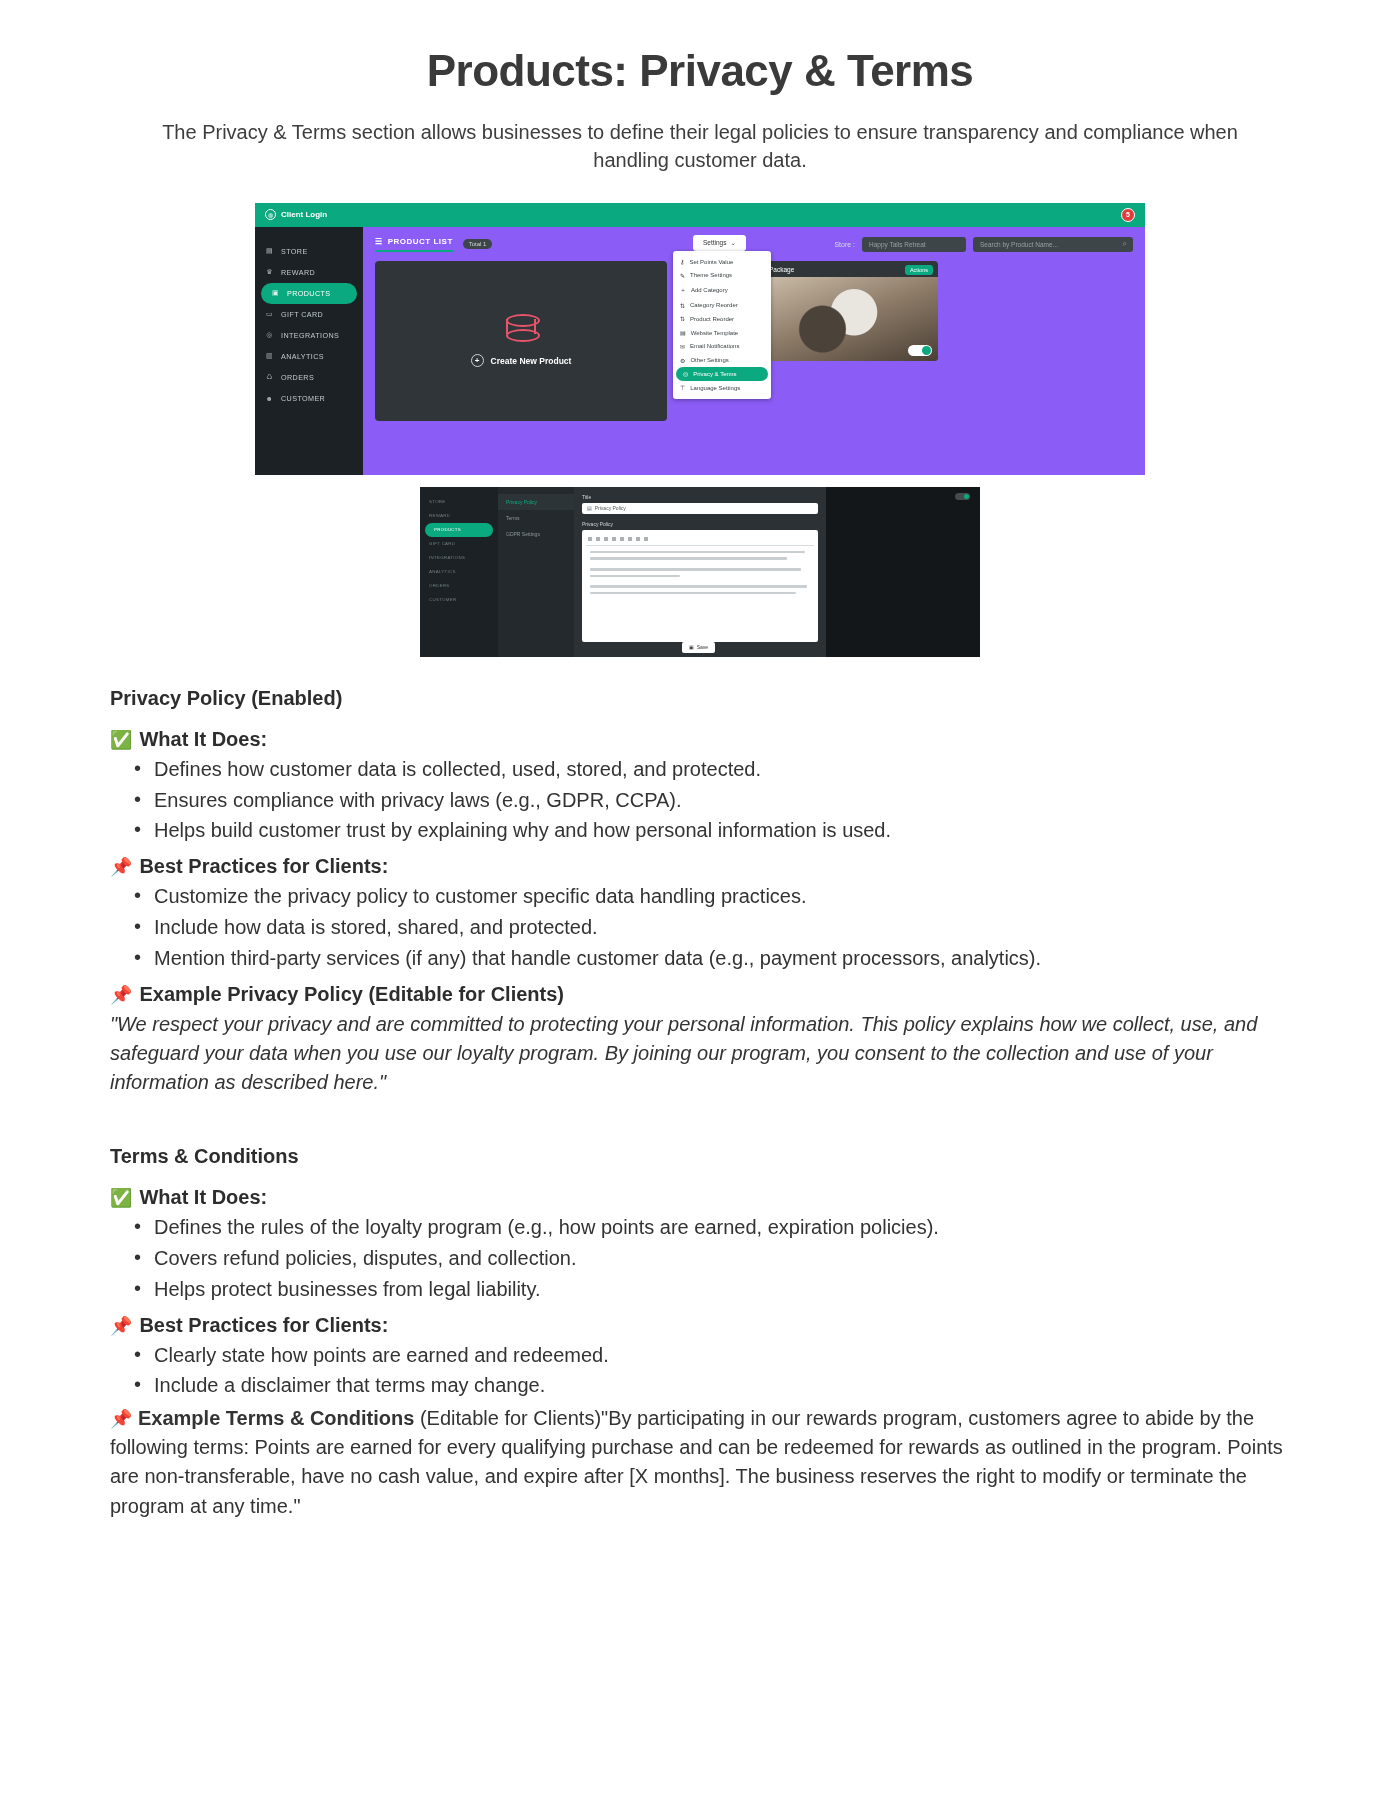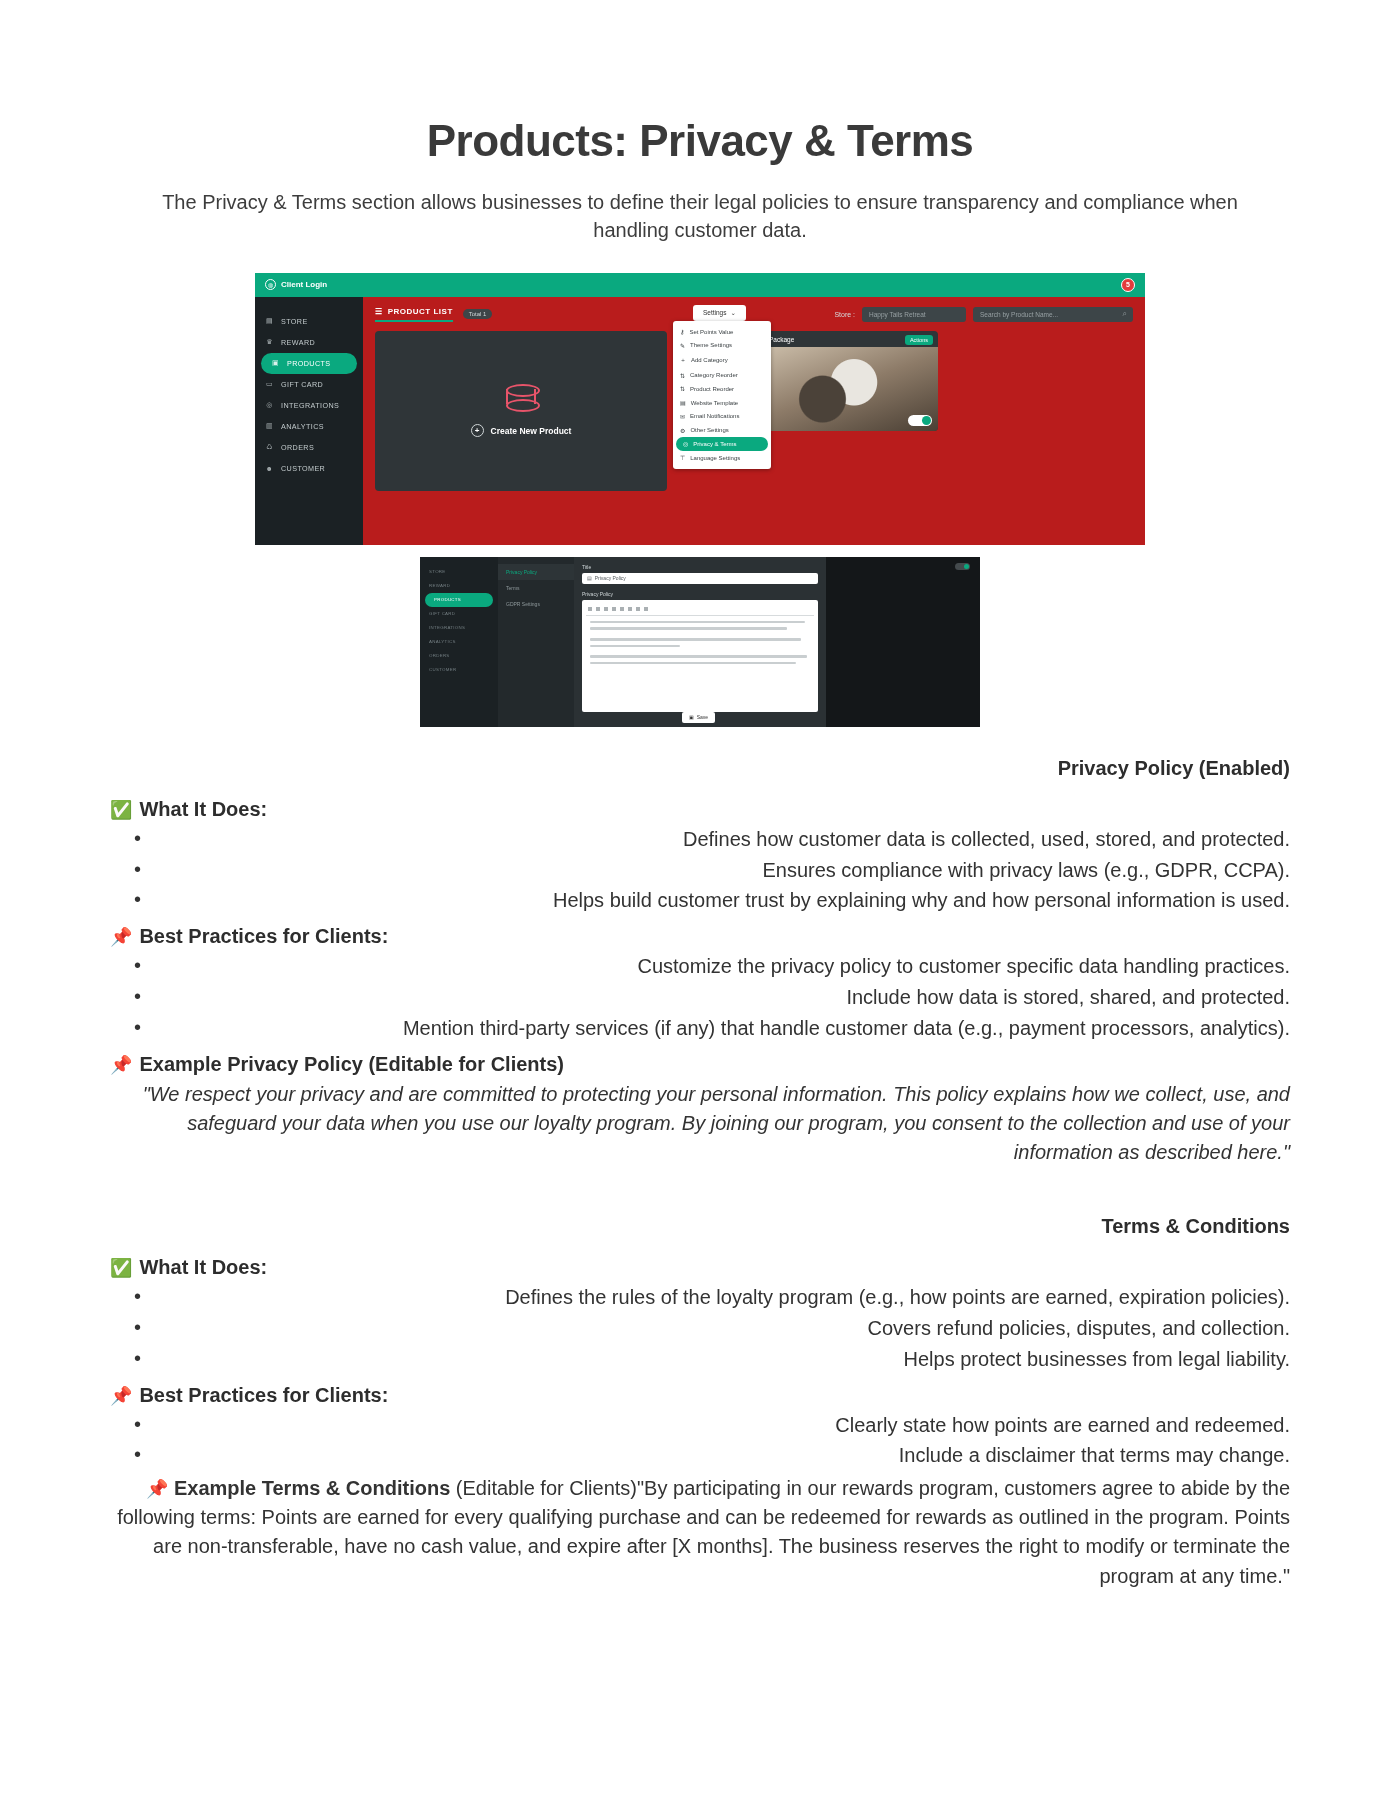--- a/index.html
+++ b/index.html
@@ -6,21 +6,21 @@
   html, body { margin: 0; padding: 0; }
   body {
     width: 1400px;
     min-height: 1812px;
     background: #ffffff;
     font-family: "Liberation Sans", sans-serif;
     color: #2f2f2f;
   }
   .page {
     width: 1400px;
-    padding: 116px 110px 60px 110px;
+    padding: 46px 110px 60px 110px;
   }
   h1.doc-title {
     font-size: 44px;
     font-weight: 700;
     text-align: center;
     color: #3a3a3a;
     margin: 0 0 22px 0;
     letter-spacing: -0.5px;
   }
   .doc-intro {
@@ -30,21 +30,21 @@
     color: #3d3d3d;
     margin: 0 auto 28px auto;
     max-width: 1110px;
   }
 
   
   .shot1 {
     width: 890px;
     height: 272px;
     margin: 12px auto;
-    background: #b91c1c;
+    background: #8b5cf6;
     position: relative;
     overflow: hidden;
     font-size: 7px;
   }
   .s1-top {
     height: 24px;
     background: #0aa97f;
     display: flex;
     align-items: center;
     padding: 0 10px;
@@ -237,21 +237,21 @@
     border-radius: 50%; background: #0aa97f;
   }
   .s2-save {
     position: absolute; left: 262px; bottom: 4px;
     background: #ffffff; color: #333; font-size: 5px;
     border-radius: 2px; padding: 2.5px 7px; display: flex; gap: 3px;
     align-items: center;
   }
 
   
-  .content { margin-top: 30px; text-align: right; }
+  .content { margin-top: 30px; }
   h2.sec {
     font-size: 20px; font-weight: 700; color: #2d2d2d;
     margin: 22px 0 18px 0;
   }
   h3.sub {
     font-size: 20px; font-weight: 700; color: #2d2d2d;
     margin: 10px 0 4px 0; display: flex; align-items: baseline; gap: 7px;
   }
   h3.sub .emoji { font-size: 18px; }
   ul.bul {

